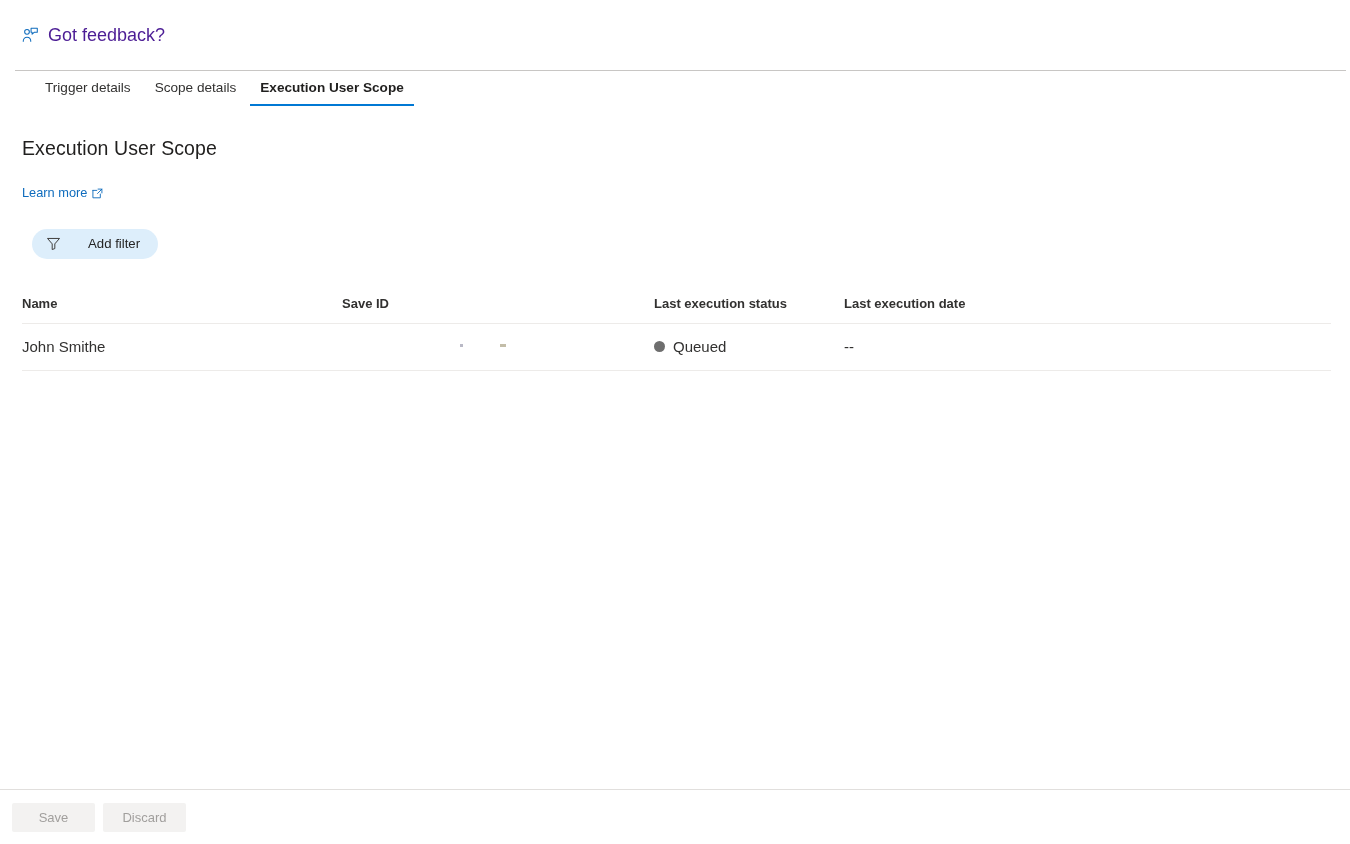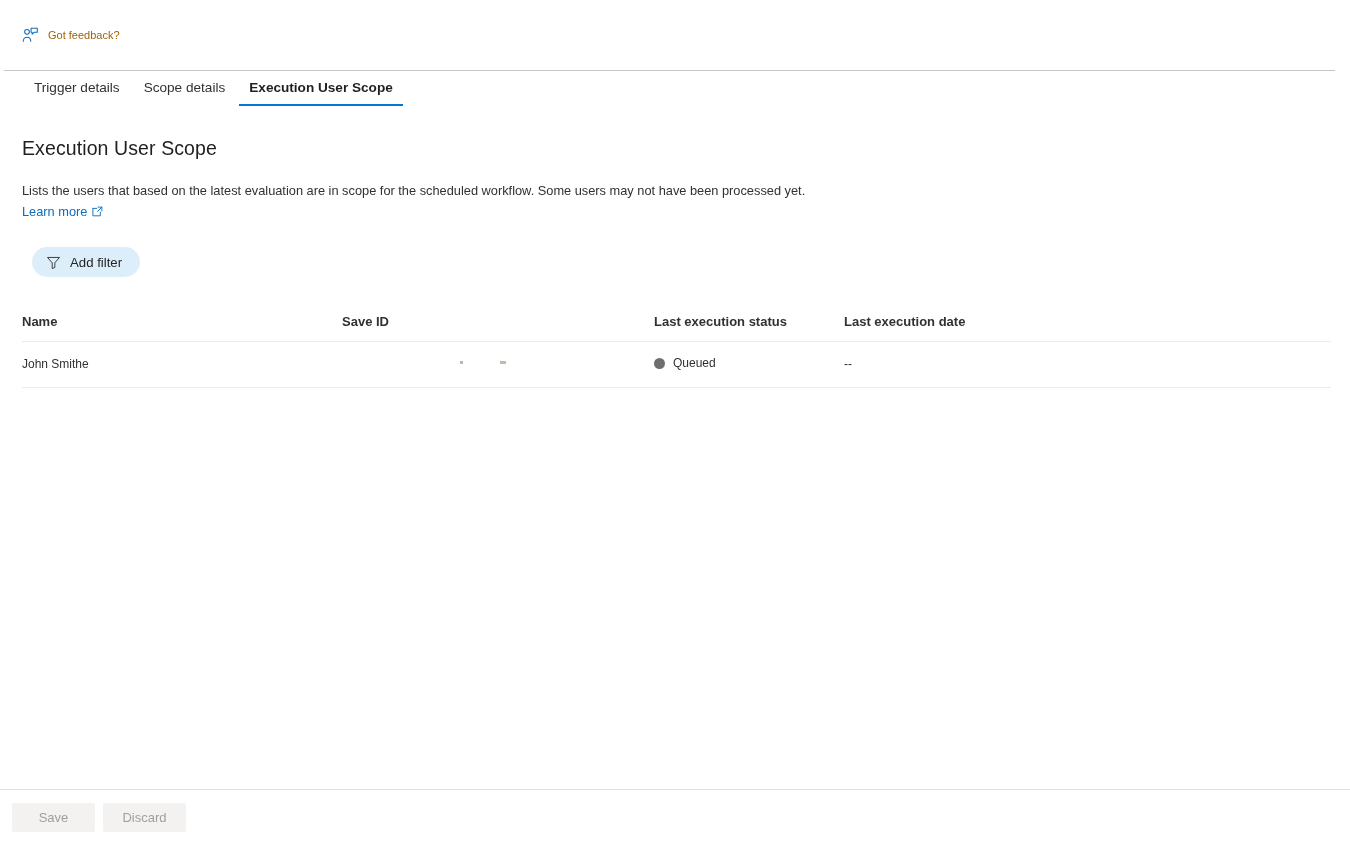--- a/index.html
+++ b/index.html
@@ -39,29 +39,29 @@
     cursor: pointer;
     padding: 2px 2px;
   }
   .feedback-icon {
     width: 17px;
     height: 17px;
     display: block;
     flex: none;
   }
   .feedback-text {
-    font-size: 11px;
-    color: #a16207;
+    font-size: 18px;
+    color: #4c1d95;
     line-height: 1;
   }
 
   
   .tabs-wrap {
     position: absolute;
-    left: 4px;
+    left: 15px;
     top: 70px;
     width: 1331px;
     border-top: 1px solid #c8c6c4;
     height: 38px;
   }
   .tabs {
     display: flex;
     align-items: flex-start;
     padding-left: 18px;
     height: 38px;
@@ -124,21 +124,21 @@
   }
   .ext-icon { width: 11px; height: 11px; display: block; flex: none; }
 
   
   .filter-row {
     padding: 26px 0 0 32px;
   }
   .add-filter {
     display: inline-flex;
     align-items: center;
-    gap: 9px;
+    gap: 27px;
     background: #ddeefb;
     border: none;
     border-radius: 16px;
     height: 30px;
     padding: 0 18px 0 14px;
     font-size: 13.2px;
     color: #242424;
     font-family: "Liberation Sans", sans-serif;
     cursor: pointer;
   }
@@ -158,21 +158,21 @@
   table.user-table th {
     text-align: left;
     font-size: 13px;
     font-weight: bold;
     color: #323130;
     padding: 0 0 12px 0;
     border-bottom: 1px solid #edebe9;
     vertical-align: bottom;
   }
   table.user-table td {
-    font-size: 12px;
+    font-size: 15px;
     color: #323130;
     padding: 14px 0 15px 0;
     border-bottom: 1px solid #edebe9;
     vertical-align: middle;
   }
   .col-name { width: 320px; }
   .col-userid { width: 312px; }
   .col-status { width: 190px; margin-left: 43px; }
   .col-date { width: 487px; }
 
@@ -262,21 +262,20 @@
       <div class="tab">Scope details</div>
       <div class="tab active">Execution User Scope</div>
     </div>
   </div>
 
   <div class="content">
 
     <h1 class="page-title">Execution User Scope</h1>
 
     <div class="description">
-      <div>Lists the users that based on the latest evaluation are in scope for the scheduled workflow. Some users may not have been processed yet.</div>
       <a class="learn-more">
         <span>Learn more</span>
         <svg class="ext-icon" viewBox="0 0 12 12" fill="none">
           <path d="M1 2.6h4.2M1 2.6v8.1h8.1V6.6" stroke="#0f6cbd" stroke-width="1" fill="none" stroke-linecap="round" stroke-linejoin="round"></path>
           <path d="M6.6 1.2h4.2v4.2M10.8 1.2L6.0 6.0" stroke="#0f6cbd" stroke-width="1" fill="none" stroke-linecap="round" stroke-linejoin="round"></path>
         </svg>
       </a>
     </div>
 
     <div class="filter-row">

